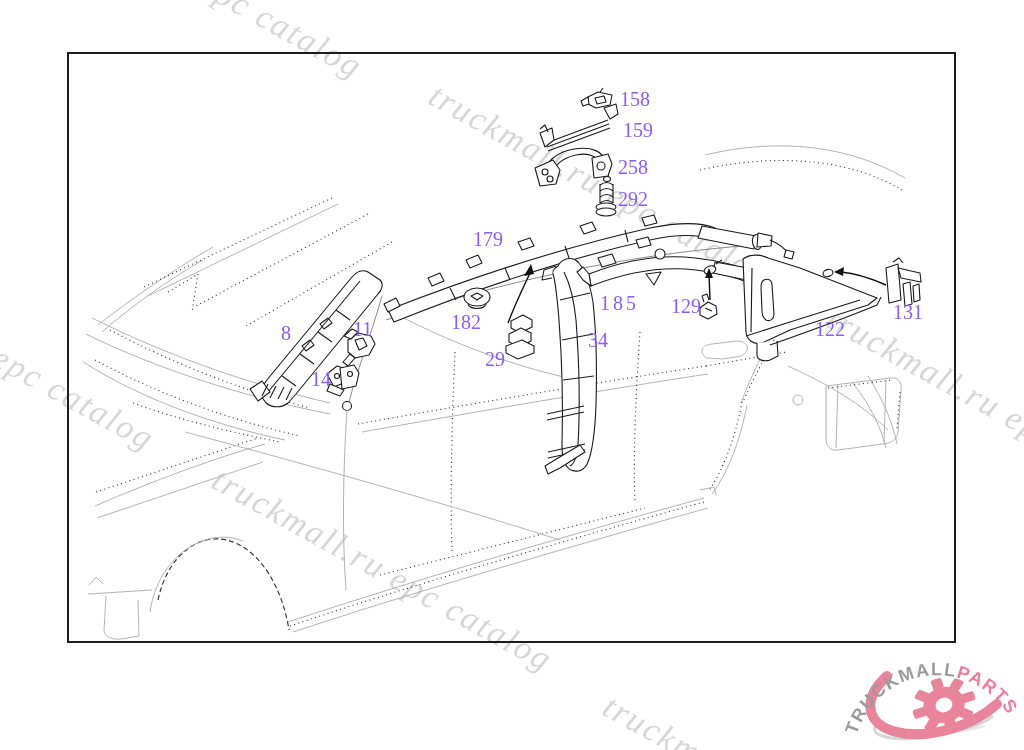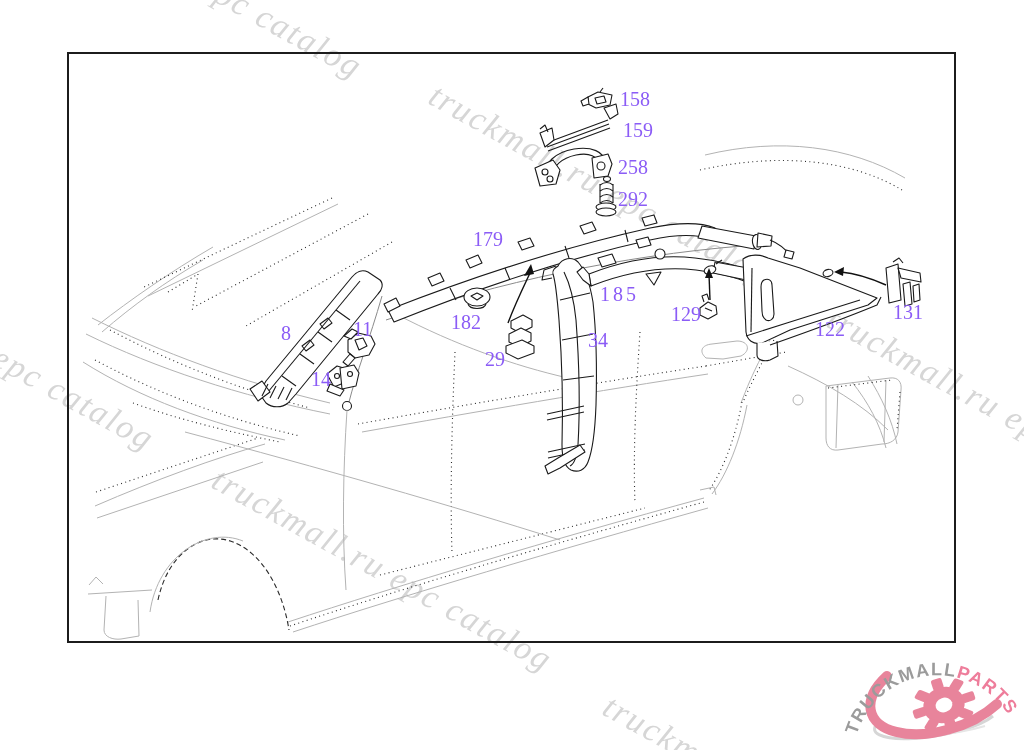--- a/index.html
+++ b/index.html
@@ -265,22 +265,22 @@
   </svg>
 
   <div class="plabel" style="left:620px;top:88px">158</div>
   <div class="plabel" style="left:623px;top:119px">159</div>
   <div class="plabel" style="left:618px;top:156px">258</div>
   <div class="plabel" style="left:618px;top:188px">292</div>
   <div class="plabel" style="left:473px;top:228px">179</div>
   <div class="plabel" style="left:451px;top:311px">182</div>
   <div class="plabel" style="left:485px;top:348px">29</div>
   <div class="plabel" style="left:588px;top:329px">34</div>
-  <div class="plabel" style="left:600px;top:283px;letter-spacing:3px">185</div>
-  <div class="plabel" style="left:671px;top:303px">129</div>
+  <div class="plabel" style="left:600px;top:292px;letter-spacing:3px">185</div>
+  <div class="plabel" style="left:671px;top:295px">129</div>
   <div class="plabel" style="left:815px;top:318px">122</div>
   <div class="plabel" style="left:893px;top:301px">131</div>
   <div class="plabel" style="left:281px;top:322px">8</div>
   <div class="plabel" style="left:353px;top:318px">11</div>
   <div class="plabel" style="left:311px;top:368px">14</div>
 
   <svg class="logo" width="181" height="106" viewBox="0 0 181 106">
     <defs>
       <path id="logoArc" d="M12,97 A84,84 0 0 1 176,97" fill="none"></path>
     </defs>

